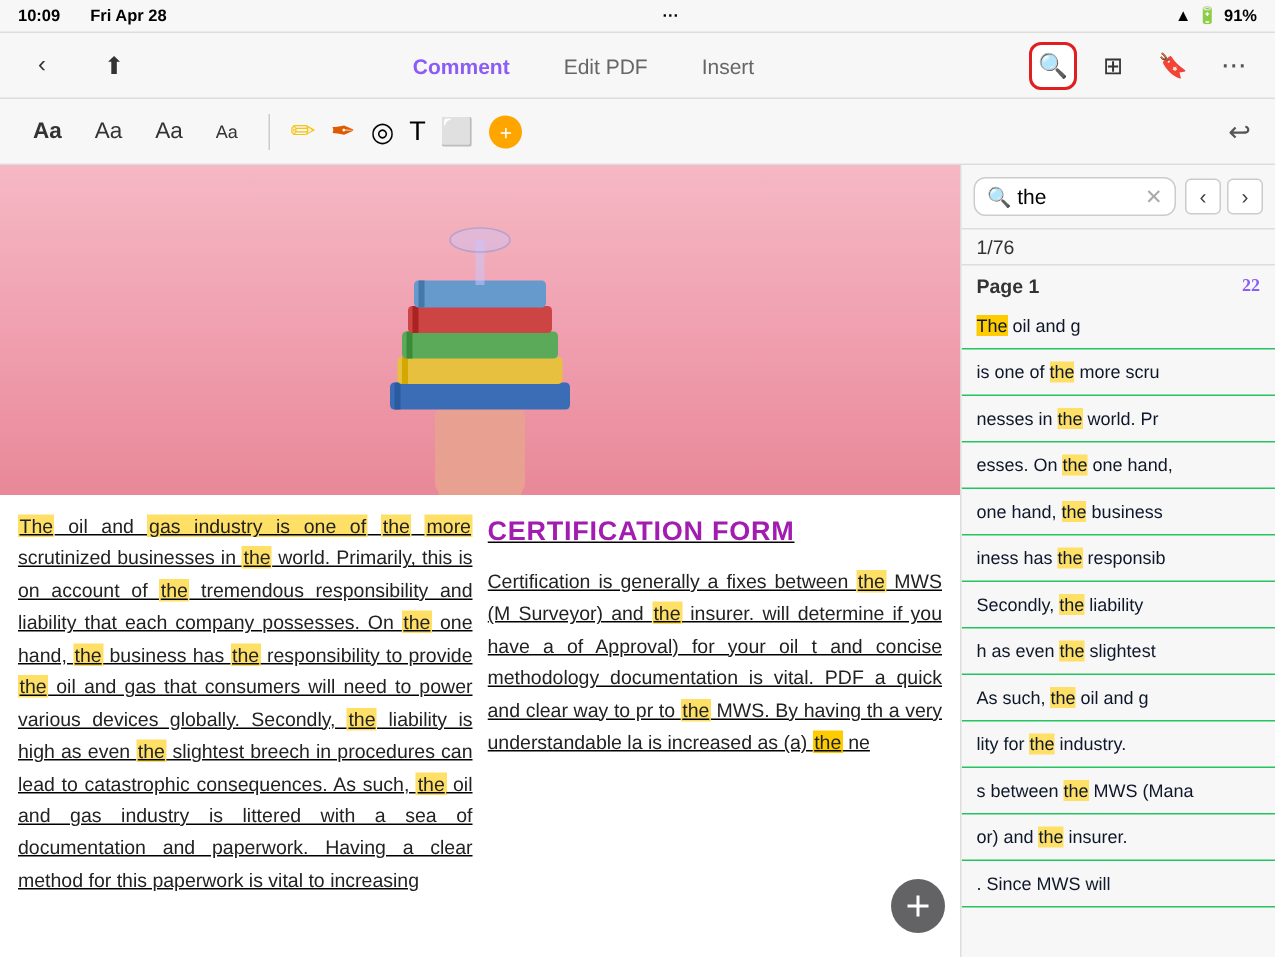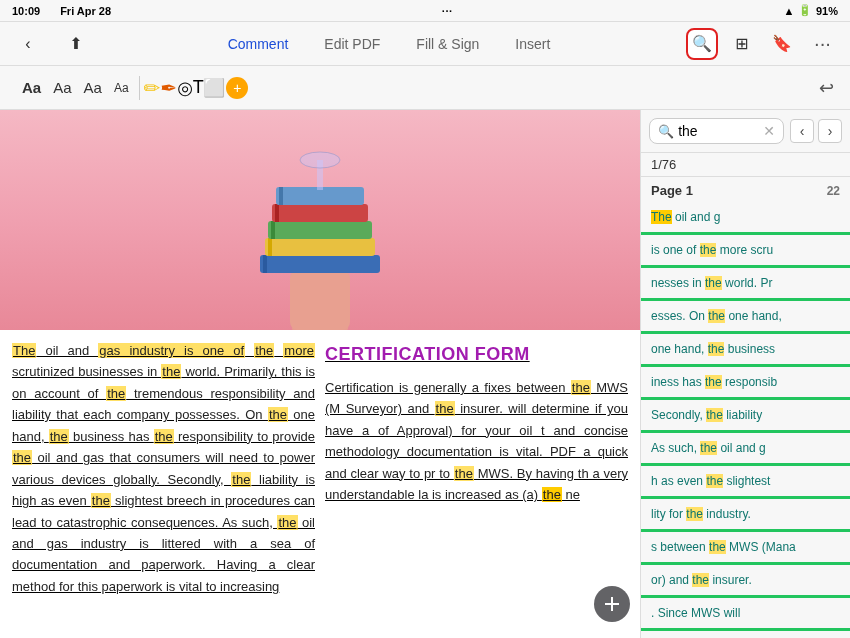--- a/index.html
+++ b/index.html
@@ -40,22 +40,22 @@
     .nav-left { display: flex; gap: 16px; align-items: center; }
     .nav-center { display: flex; gap: 0; align-items: center; }
     .nav-tab {
       padding: 6px 18px;
       font-size: 14px;
       color: #666;
       cursor: pointer;
       border-radius: 6px;
     }
     .nav-tab.active {
-      color: #1d4ed8;
-      font-weight: 400;
+      color: #8b5cf6;
+      font-weight: 700;
     }
     .nav-right { display: flex; gap: 8px; align-items: center; }
     .nav-icon-btn {
       width: 32px; height: 32px;
       display: flex; align-items: center; justify-content: center;
       border-radius: 8px;
       cursor: pointer;
       font-size: 16px;
       color: #333;
     }
@@ -65,20 +65,21 @@
     }
     .nav-icon-btn.three-dot { color: #555; font-size: 20px; letter-spacing: -1px; }
 
     
     .toolbar {
       height: 44px;
       background: #f7f7f7;
       display: flex;
       align-items: center;
       padding: 0 16px;
+      gap: 10px;
       border-bottom: 1px solid #ddd;
     }
     .toolbar-item {
       padding: 4px 6px;
       font-size: 15px;
       color: #333;
       cursor: pointer;
       border-radius: 4px;
     }
     .toolbar-item.aa-bold { font-weight: 700; }
@@ -233,33 +234,34 @@
       display: flex;
       justify-content: space-between;
       align-items: center;
       padding: 6px 10px 4px;
       font-size: 13px;
       font-weight: 600;
       color: #333;
     }
     .page-badge {
       font-size: 12px;
-      color: #737373;
+      color: #8b5cf6;
+      font-family: Liberation Serif, serif;
     }
 
     .search-results {
       flex: 1;
       overflow-y: auto;
     }
     .search-result-item {
       padding: 6px 10px;
       font-size: 12px;
       line-height: 1.5;
-      color: #0f766e;
-      border-bottom: 3px solid #22c55e;
+      color: #0f172a;
+      border-bottom: 1px solid #22c55e;
       cursor: pointer;
     }
     .search-highlight { background: #FFE066; }
     .search-highlight-current { background: #FFCC00; }
 
     
     .bottom-btn {
       position: absolute;
       bottom: 16px;
       right: 220px;
@@ -289,21 +291,20 @@
 </div>
 
 <div class="top-nav">
   <div class="nav-left">
     <span class="nav-icon-btn">‹</span>
     <span class="nav-icon-btn">⬆</span>
   </div>
   <div class="nav-center">
     <div class="nav-tab active">Comment</div>
     <div class="nav-tab">Edit PDF</div>
-    <div class="nav-tab">Fill &amp; Sign</div>
     <div class="nav-tab">Insert</div>
   </div>
   <div class="nav-right">
     <span class="nav-icon-btn active-search">🔍</span>
     <span class="nav-icon-btn">⊞</span>
     <span class="nav-icon-btn">🔖</span>
     <span class="nav-icon-btn three-dot">···</span>
   </div>
 </div>
 
@@ -434,24 +435,24 @@
       <div class="search-result-item">
         one hand, <span class="search-highlight">the</span> business
       </div>
       <div class="search-result-item">
         iness has <span class="search-highlight">the</span> responsib
       </div>
       <div class="search-result-item">
         Secondly, <span class="search-highlight">the</span> liability
       </div>
       <div class="search-result-item">
+        h as even <span class="search-highlight">the</span> slightest
+      </div>
+      <div class="search-result-item">
         As such, <span class="search-highlight">the</span> oil and g
-      </div>
-      <div class="search-result-item">
-        h as even <span class="search-highlight">the</span> slightest
       </div>
       <div class="search-result-item">
         lity for <span class="search-highlight">the</span> industry.
       </div>
       <div class="search-result-item">
         s between <span class="search-highlight">the</span> MWS (Mana
       </div>
       <div class="search-result-item">
         or) and <span class="search-highlight">the</span> insurer.
       </div>

